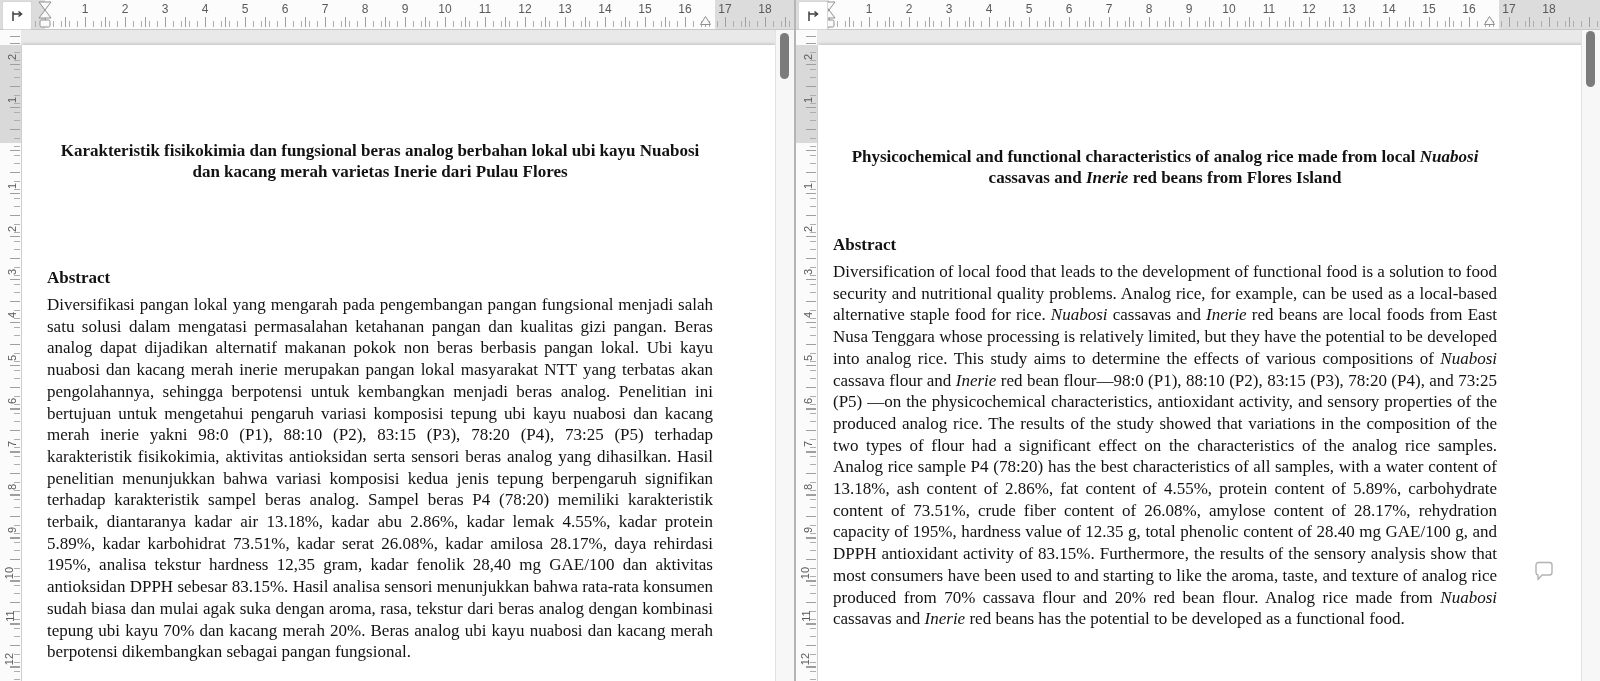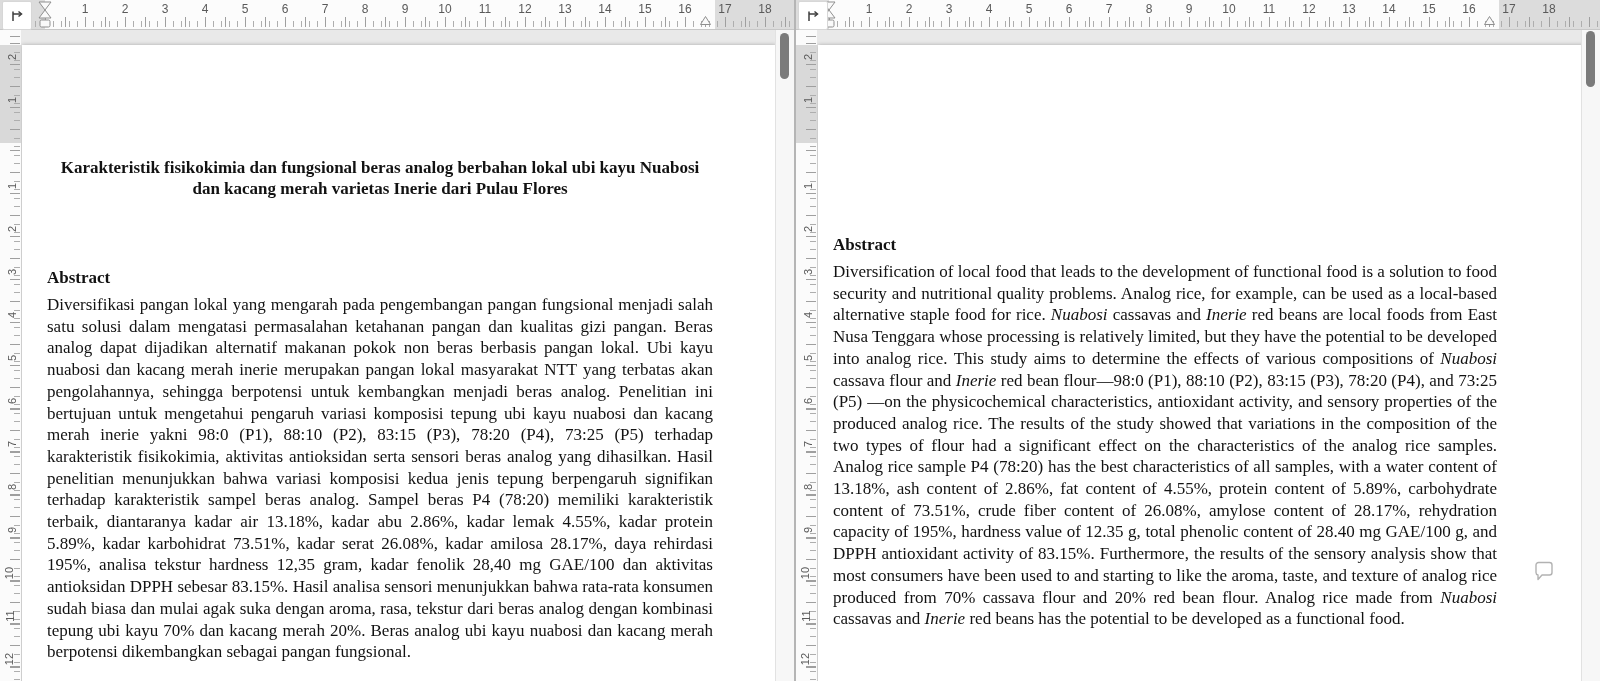--- a/index.html
+++ b/index.html
@@ -55,21 +55,21 @@
   .comment-icon{position:absolute;z-index:6;}
 </style>
 </head>
 <body>
 
 <div class="stage">
 
   <div class="window" id="win-left">
     <div class="page" style="left:22px;width:754px;"></div>
 
-    <div class="content doc-title" style="left:47px;top:157px;width:666px;">Karakteristik fisikokimia dan fungsional beras analog berbahan lokal ubi kayu Nuabosi dan kacang merah varietas Inerie dari Pulau Flores</div>
+    <div class="content doc-title" style="left:47px;top:140px;width:666px;">Karakteristik fisikokimia dan fungsional beras analog berbahan lokal ubi kayu Nuabosi dan kacang merah varietas Inerie dari Pulau Flores</div>
     <div class="content doc-heading" style="left:47px;top:267px;width:666px;">Abstract</div>
     <div class="content doc-body" style="left:47px;top:294px;width:666px;">Diversifikasi pangan lokal yang mengarah pada pengembangan pangan fungsional menjadi salah satu solusi dalam mengatasi permasalahan ketahanan pangan dan kualitas gizi pangan. Beras analog dapat dijadikan alternatif makanan pokok non beras berbasis pangan lokal. Ubi kayu nuabosi dan kacang merah inerie merupakan pangan lokal masyarakat NTT yang terbatas akan pengolahannya, sehingga berpotensi untuk kembangkan menjadi beras analog. Penelitian ini bertujuan untuk mengetahui pengaruh variasi komposisi tepung ubi kayu nuabosi dan kacang merah inerie yakni 98:0 (P1), 88:10 (P2), 83:15 (P3), 78:20 (P4), 73:25 (P5) terhadap karakteristik fisikokimia, aktivitas antioksidan serta sensori beras analog yang dihasilkan. Hasil penelitian menunjukkan bahwa variasi komposisi kedua jenis tepung berpengaruh signifikan terhadap karakteristik sampel beras analog. Sampel beras P4 (78:20) memiliki karakteristik terbaik, diantaranya kadar air 13.18%, kadar abu 2.86%, kadar lemak 4.55%, kadar protein 5.89%, kadar karbohidrat 73.51%, kadar serat 26.08%, kadar amilosa 28.17%, daya rehirdasi 195%, analisa tekstur hardness 12,35 gram, kadar fenolik 28,40 mg GAE/100 dan aktivitas antioksidan DPPH sebesar 83.15%. Hasil analisa sensori menunjukkan bahwa rata-rata konsumen sudah biasa dan mulai agak suka dengan aroma, rasa, tekstur dari beras analog dengan kombinasi tepung ubi kayu 70% dan kacang merah 20%. Beras analog ubi kayu nuabosi dan kacang merah berpotensi dikembangkan sebagai pangan fungsional.</div>
 
     <div class="vruler">
       <div class="vmargin" style="top:16px;height:98px;"></div>
       <div class="vticks"></div>
       <div class="vticks2"></div>
       <div class="vnums"></div>
     <span class="vnum" style="top: 28px;">2</span>
         <span class="vnum" style="top: 71px;">1</span>
@@ -135,20 +135,21 @@
     <div class="scroll-gutter">
       <div class="scroll-thumb" style="top:4px;height:46px;"></div>
     </div>
   </div>
 
   <div class="divider"></div>
 
   <div class="window" id="win-right">
     <div class="page" style="left:22px;width:767px;"></div>
 
+    <div class="content doc-title" style="left:37px;top:146px;width:664px;"><span>Physicochemical and functional characteristics of analog rice made from local </span><span class="it">Nuabosi</span><span> cassavas and </span><span class="it">Inerie</span><span> red beans from Flores Island</span></div>
     <div class="content doc-heading" style="left:37px;top:234px;width:664px;">Abstract</div>
     <div class="content doc-body" style="left:37px;top:261px;width:664px;"><span>Diversification of local food that leads to the development of functional food is a solution to food security and nutritional quality problems. Analog rice, for example, can be used as a local-based alternative staple food for rice. </span><span class="it">Nuabosi</span><span> cassavas and </span><span class="it">Inerie</span><span> red beans are local foods from East Nusa Tenggara whose processing is relatively limited, but they have the potential to be developed into analog rice. This study aims to determine the effects of various compositions of </span><span class="it">Nuabosi</span><span> cassava flour and </span><span class="it">Inerie</span><span> red bean flour—98:0 (P1), 88:10 (P2), 83:15 (P3), 78:20 (P4), and 73:25 (P5) —on the physicochemical characteristics, antioxidant activity, and sensory properties of the produced analog rice. The results of the study showed that variations in the composition of the two types of flour had a significant effect on the characteristics of the analog rice samples. Analog rice sample P4 (78:20) has the best characteristics of all samples, with a water content of 13.18%, ash content of 2.86%, fat content of 4.55%, protein content of 5.89%, carbohydrate content of 73.51%, crude fiber content of 26.08%, amylose content of 28.17%, rehydration capacity of 195%, hardness value of 12.35 g, total phenolic content of 28.40 mg GAE/100 g, and DPPH antioxidant activity of 83.15%. Furthermore, the results of the sensory analysis show that most consumers have been used to and starting to like the aroma, taste, and texture of analog rice produced from 70% cassava flour and 20% red bean flour. Analog rice made from </span><span class="it">Nuabosi</span><span> cassavas and </span><span class="it">Inerie</span><span> red beans has the potential to be developed as a functional food.</span></div>
 
     <div class="vruler">
       <div class="vmargin" style="top:16px;height:98px;"></div>
       <div class="vticks"></div>
       <div class="vticks2"></div>
       <div class="vnums"></div>
     <span class="vnum" style="top: 28px;">2</span>
         <span class="vnum" style="top: 71px;">1</span>

